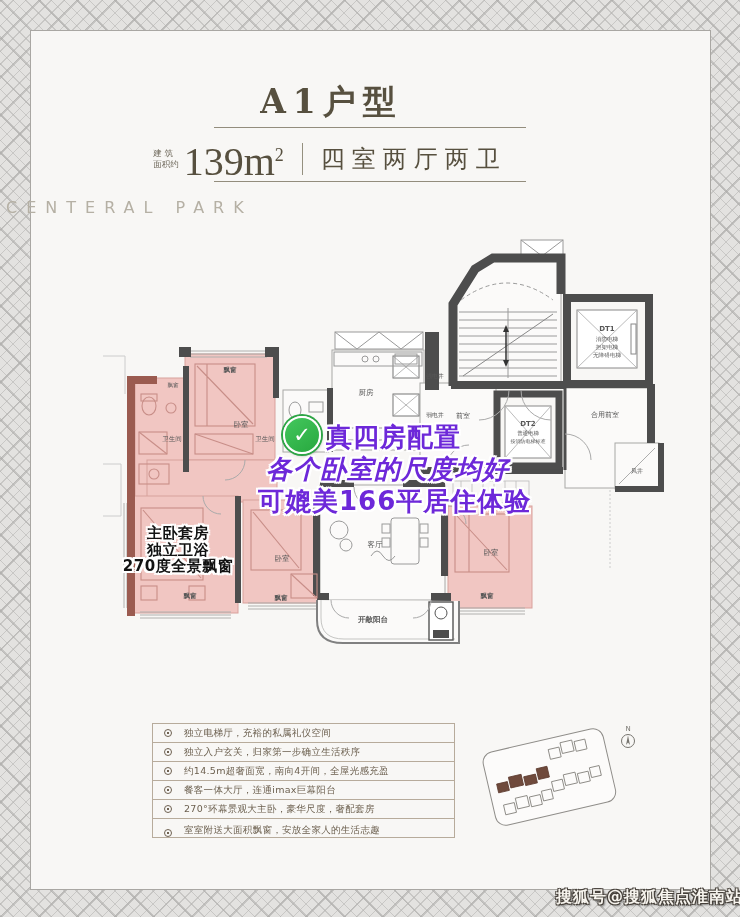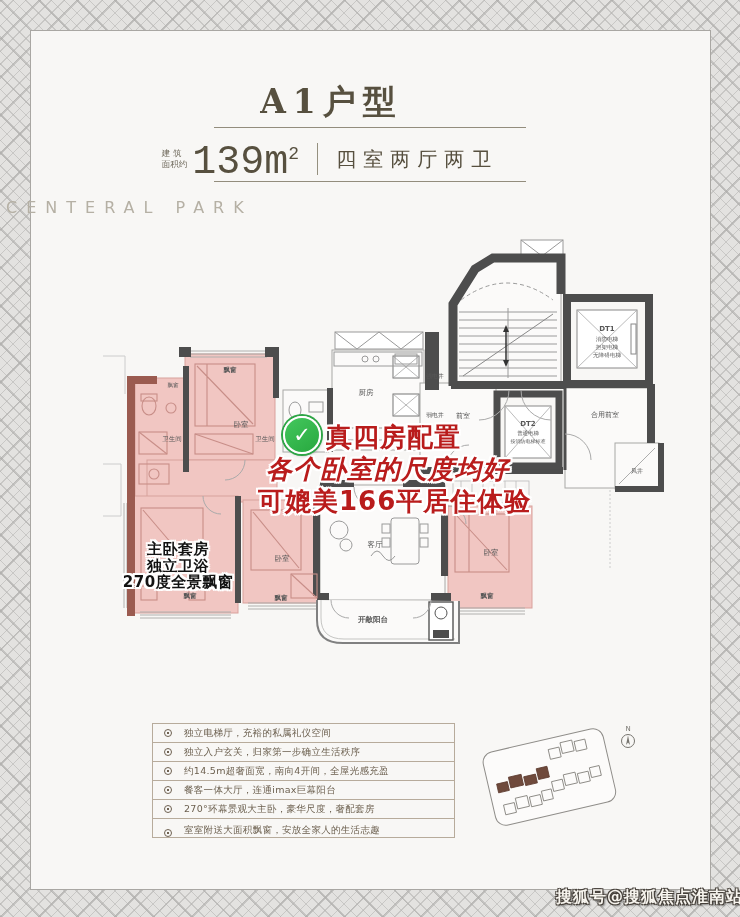--- a/index.html
+++ b/index.html
@@ -22,49 +22,48 @@
     font-family:"DejaVu Serif","Liberation Serif",serif;
     font-size:33px;letter-spacing:7px;color:#57503f;font-weight:bold;
   }
   .hline{position:absolute;height:1px;background:#938d7d;}
   .spec{
     position:absolute;left:0;top:136px;width:660px;height:46px;
     display:flex;align-items:center;justify-content:center;color:#57503f;
   }
   .spec .prefix{display:flex;flex-direction:column;justify-content:center;gap:2px;
     font-size:8.5px;color:#6b6557;margin-right:5px;line-height:9px;text-align:justify;}
-  .spec .bigval{font-family:Liberation Mono, monospace;font-size:40px;line-height:44px;}
+  .spec .bigval{font-family:Liberation Serif, serif;font-size:40px;line-height:44px;}
   .spec .bigval sup{font-size:18px;}
   .spec .vbar{width:1px;height:32px;background:#95907f;margin:0 18px;}
-  .spec .layout{font-family:Liberation Mono, monospace;font-size:20px;letter-spacing:7px;}
+  .spec .layout{font-family:Liberation Mono, monospace;font-size:24px;letter-spacing:7px;}
   .caption{
     position:absolute;left:0;top:198px;width:740px;
     font-size:16px;letter-spacing:9px;color:#b5b0a4;padding-left:6px;
   }
   .fp{position:absolute;left:95px;top:238px;}
   .fp-label{font-family:"DejaVu Sans",sans-serif;fill:#585858;}
   .check-icon{
     position:absolute;left:283px;top:416px;width:34px;height:34px;border-radius:50%;
     background:linear-gradient(145deg,#43c75d,#28a83f);border:2px solid #fff;
     box-shadow:0 0 0 2px #2ea546, 1px 2px 3px rgba(0,0,0,.25);
     display:flex;align-items:center;justify-content:center;
     color:#fff;font-size:21px;font-weight:bold;z-index:6;
   }
   .note-line{
     position:absolute;z-index:5;white-space:nowrap;font-weight:bold;font-size:26px;
-    color:#b91c1c;letter-spacing:1px;
+    color:#6d28d9;letter-spacing:1px;
     text-shadow:-2px -2px 0 #fff,0 -2px 0 #fff,2px -2px 0 #fff,-2px 0 0 #fff,
                 2px 0 0 #fff,-2px 2px 0 #fff,0 2px 0 #fff,2px 2px 0 #fff;
   }
   .master-note{
     position:absolute;left:106px;top:525px;width:144px;z-index:5;text-align:center;
     font-weight:bold;font-size:15px;line-height:16.5px;color:#121212;letter-spacing:0.5px;
     text-shadow:-2px -2px 0 #fff,0 -2px 0 #fff,2px -2px 0 #fff,-2px 0 0 #fff,
                 2px 0 0 #fff,-2px 2px 0 #fff,0 2px 0 #fff,2px 2px 0 #fff;
-    margin-top:16px;
   }
   .features{
     position:absolute;left:152px;top:723px;width:303px;height:115px;
     border:1px solid #b7ab9b;display:flex;flex-direction:column;box-sizing:border-box;
   }
   .feat-row{
     flex:1;display:flex;align-items:center;gap:12px;padding-left:11px;
     border-bottom:1px solid #b7ab9b;font-size:9.5px;color:#6b5f4e;letter-spacing:0.3px;
   }
   .feat-row:last-child{border-bottom:none;align-items:flex-end;}

